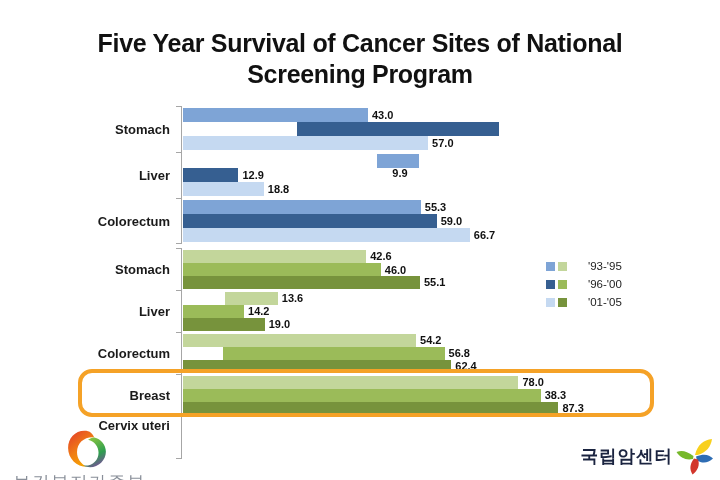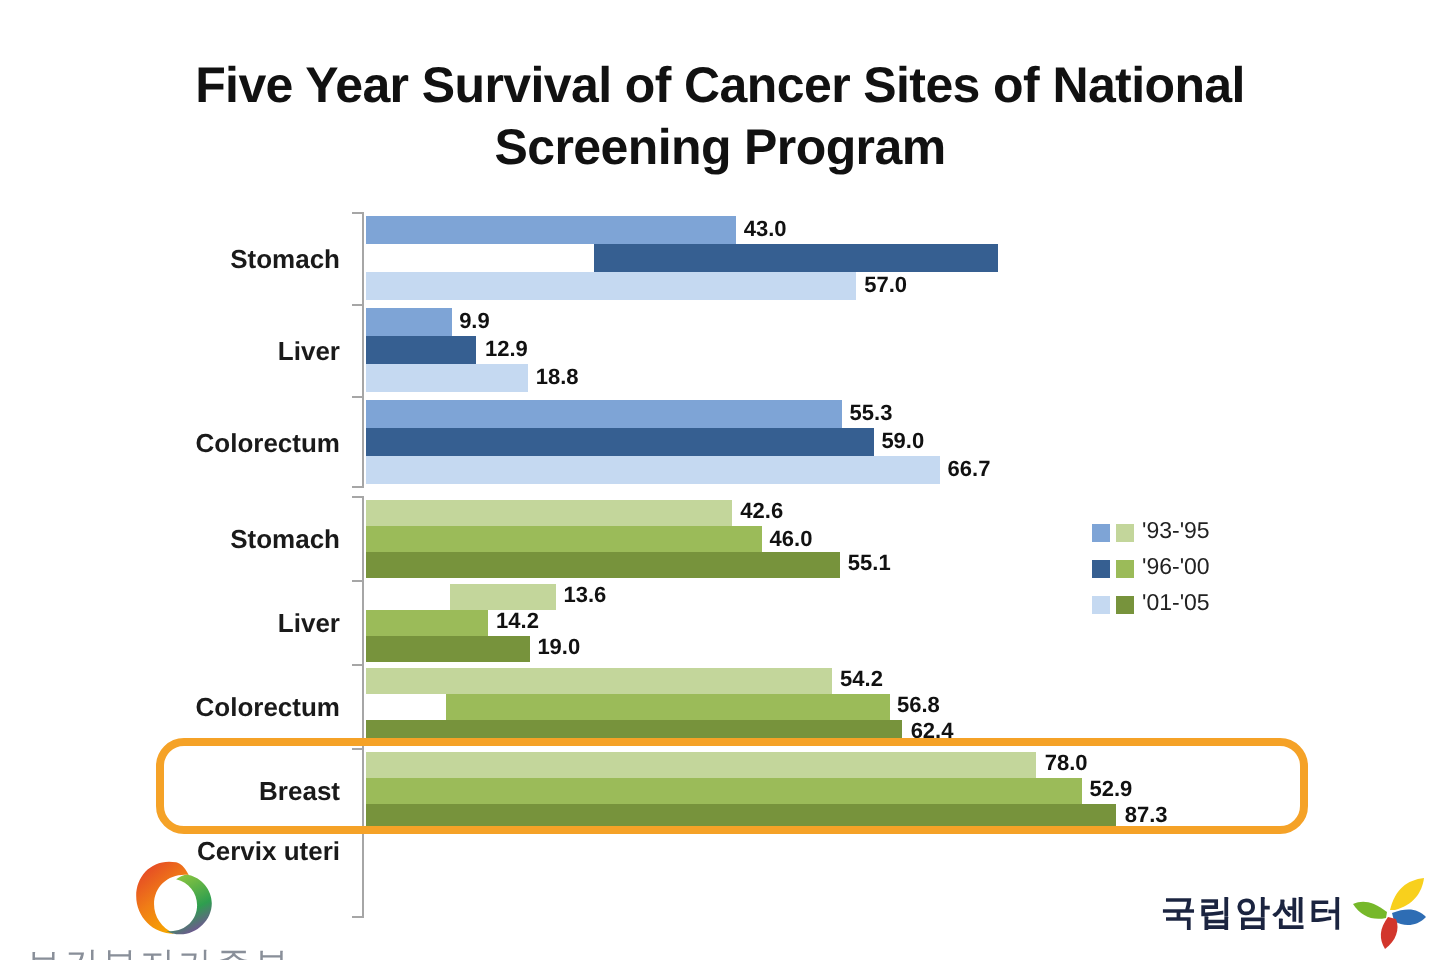--- a/index.html
+++ b/index.html
@@ -32,21 +32,21 @@
     margin-left:4px; font-size:11px; font-weight:700; color:#111111;
     line-height:1; white-space:nowrap;
   }
 
   .axis { position:absolute; width:1px; background:#a6a6a6; left:181px; }
   .tick { position:absolute; height:1px; width:5px; background:#a6a6a6; left:176px; }
 
   .legend { position:absolute; left:546px; top:257px; }
   .legend-row { display:flex; align-items:center; height:18px; }
   .swatch { width:9px; height:9px; margin-right:3px; flex:none; }
-  .legend-label { font-size:11.5px; color:#222222; margin-left:1px; white-space:nowrap; }
+  .legend-label { font-size:11.5px; color:#222222; margin-left:18px; white-space:nowrap; }
 
   .highlight-box {
     position:absolute; left:78px; top:369px; width:576px; height:48px;
     border:4px solid #f5a227; border-radius:14px; pointer-events:none; z-index:5;
   }
 
   .footer-left { position:absolute; left:6px; top:428px; display:flex; align-items:center;flex-direction:column; }
   .ministry-text-wrap { margin-left:7px; }
   .ministry-text { font-size:17.5px; color:#898f99; letter-spacing:1.5px; font-weight:500; }
   .ministry-subtext { font-size:5px; color:#bcbcbc; letter-spacing:0.4px; margin-top:2px; white-space:nowrap; }
@@ -79,21 +79,21 @@
             </div>
             <div class="bar-line" style="height: 14px;">
               <div class="bar" style="width: 57%; height: 14px; background: rgb(197, 217, 241);"></div>
               <span class="val">57.0</span>
             </div>
           </div>
         </div>
         <div class="row">
           <div class="cat-label">Liver</div>
           <div class="bars">
-            <div class="bar-line" style="height: 14px;">
+            <div class="bar-line" style="height: 14px; flex-direction: column;">
               <div class="bar" style="width: 9.9%; height: 14px; background: rgb(126, 164, 214);"></div>
               <span class="val">9.9</span>
             </div>
             <div class="bar-line" style="height: 14px;">
               <div class="bar" style="width: 12.9%; height: 14px; background: rgb(54, 95, 145);"></div>
               <span class="val">12.9</span>
             </div>
             <div class="bar-line" style="height: 14px;">
               <div class="bar" style="width: 18.8%; height: 14px; background: rgb(197, 217, 241);"></div>
               <span class="val">18.8</span>
@@ -172,21 +172,21 @@
         </div>
         <div class="row">
           <div class="cat-label">Breast</div>
           <div class="bars">
             <div class="bar-line" style="height: 13px;">
               <div class="bar" style="width: 78%; height: 13px; background: rgb(195, 214, 155);"></div>
               <span class="val">78.0</span>
             </div>
             <div class="bar-line" style="height: 13px;">
               <div class="bar" style="width: 83.2%; height: 13px; background: rgb(155, 187, 89);"></div>
-              <span class="val">52.9</span>
+              <span class="val">38.3</span>
             </div>
             <div class="bar-line" style="height: 13px;">
               <div class="bar" style="width: 87.3%; height: 13px; background: rgb(119, 147, 60);"></div>
               <span class="val">87.3</span>
             </div>
           </div>
         </div>
         <div class="row">
           <div class="cat-label">Cervix uteri</div>
         </div>

